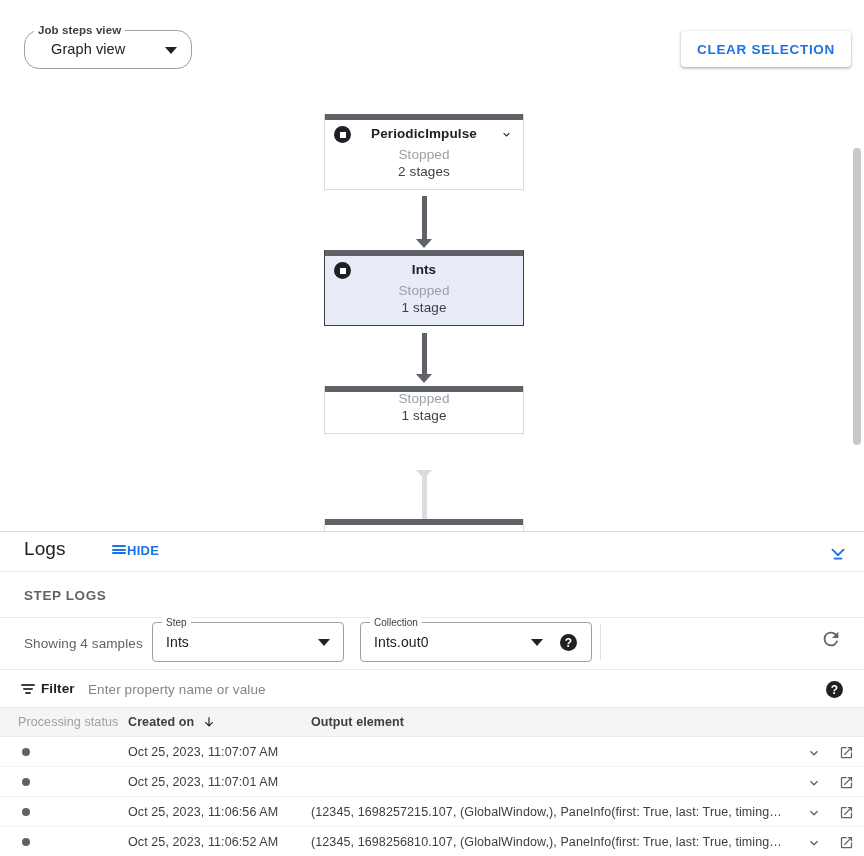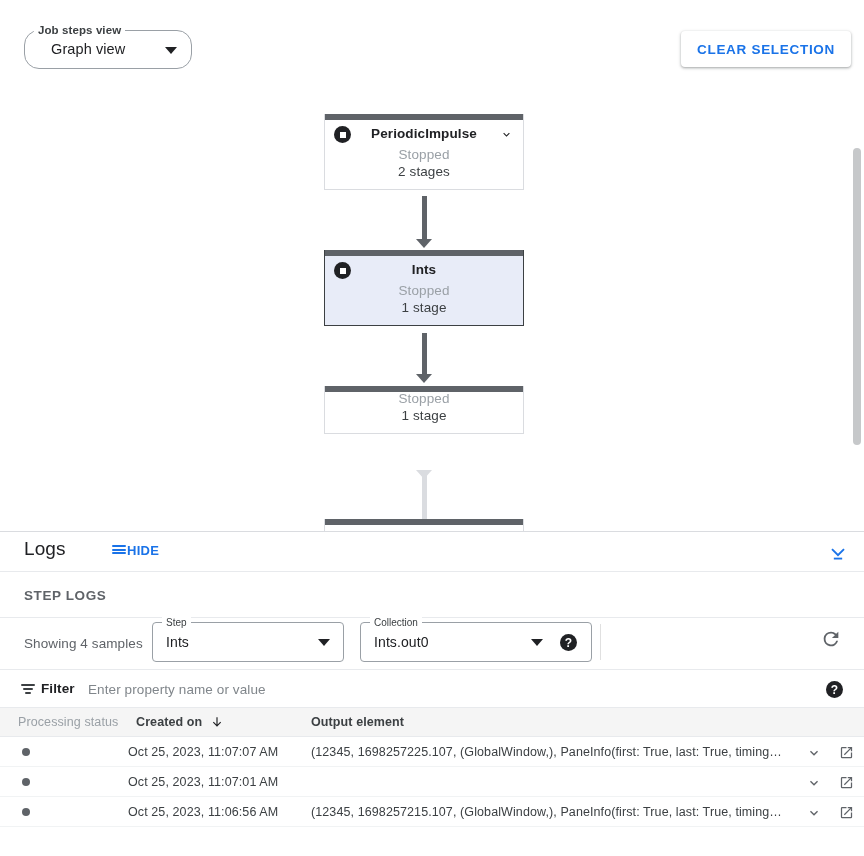--- a/index.html
+++ b/index.html
@@ -377,21 +377,21 @@
     text-align: right;
   }
   .th {
     position: absolute;
     top: 7px;
     font-size: 12.5px;
     letter-spacing: .1px;
     white-space: nowrap;
   }
   .th.status-col { left: 18px; color: #9aa0a6; }
-  .th.created-col { left: 128px; color: #3c4043; font-weight: 700; display: flex; align-items: center; gap: 8px; cursor: pointer; margin-left: 8px; }
+  .th.created-col { left: 128px; color: #3c4043; font-weight: 700; display: flex; align-items: center; gap: 8px; cursor: pointer; }
   .th.output-col { left: 311px; color: #3c4043; font-weight: 700; }
 
   .row {
     position: relative;
     height: 30px;
     border-bottom: 1px solid #f1f3f4;
     cursor: pointer;
   }
   .row .dot {
     position: absolute;
@@ -548,21 +548,20 @@
             </svg>
         </span>
       </div>
       <div class="th output-col">Output element</div>
     </div>
 
     <div id="table-body">
         <div class="row">
           <span class="dot"></span>
           <span class="created">Oct 25, 2023, 11:07:07 AM</span>
-          <span class="output">(12345, 1698257225.107, (GlobalWindow,), PaneInfo(first: True, last: True, timing…</span>
           <span class="expand">
             <svg viewBox="0 0 24 24" width="16" height="16">
               <path d="M7.4 8.6 12 13.2l4.6-4.6 1.4 1.4-6 6-6-6z" fill="#5f6368"></path>
             </svg>
           </span>
           <span class="openext">
             <svg viewBox="0 0 24 24" width="15" height="15">
               <path d="M19 19H5V5h7V3H5a2 2 0 0 0-2 2v14a2 2 0 0 0 2 2h14a2 2 0 0 0 2-2v-7h-2zM14 3v2h3.6l-9.8 9.8 1.4 1.4L19 6.4V10h2V3z" fill="#5f6368"></path>
             </svg>
           </span>
@@ -589,20 +588,35 @@
             <svg viewBox="0 0 24 24" width="16" height="16">
               <path d="M7.4 8.6 12 13.2l4.6-4.6 1.4 1.4-6 6-6-6z" fill="#5f6368"></path>
             </svg>
           </span>
           <span class="openext">
             <svg viewBox="0 0 24 24" width="15" height="15">
               <path d="M19 19H5V5h7V3H5a2 2 0 0 0-2 2v14a2 2 0 0 0 2 2h14a2 2 0 0 0 2-2v-7h-2zM14 3v2h3.6l-9.8 9.8 1.4 1.4L19 6.4V10h2V3z" fill="#5f6368"></path>
             </svg>
           </span>
         </div>
+        <div class="row">
+          <span class="dot"></span>
+          <span class="created">Oct 25, 2023, 11:06:52 AM</span>
+          <span class="output">(12345, 1698256810.107, (GlobalWindow,), PaneInfo(first: True, last: True, timing…</span>
+          <span class="expand">
+            <svg viewBox="0 0 24 24" width="16" height="16">
+              <path d="M7.4 8.6 12 13.2l4.6-4.6 1.4 1.4-6 6-6-6z" fill="#5f6368"></path>
+            </svg>
+          </span>
+          <span class="openext">
+            <svg viewBox="0 0 24 24" width="15" height="15">
+              <path d="M19 19H5V5h7V3H5a2 2 0 0 0-2 2v14a2 2 0 0 0 2 2h14a2 2 0 0 0 2-2v-7h-2zM14 3v2h3.6l-9.8 9.8 1.4 1.4L19 6.4V10h2V3z" fill="#5f6368"></path>
+            </svg>
+          </span>
+        </div>
       </div>
   </div>
 
   <div class="field" id="step-field">
     <div class="legend">Step</div>
     <div class="value">Ints</div>
     <div class="caret-down"></div>
   </div>
 
   <div class="field" id="collection-field">

